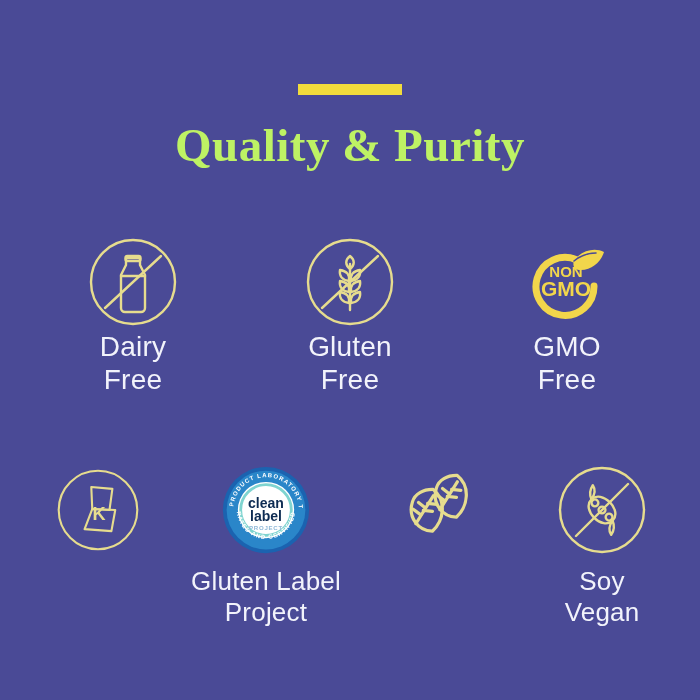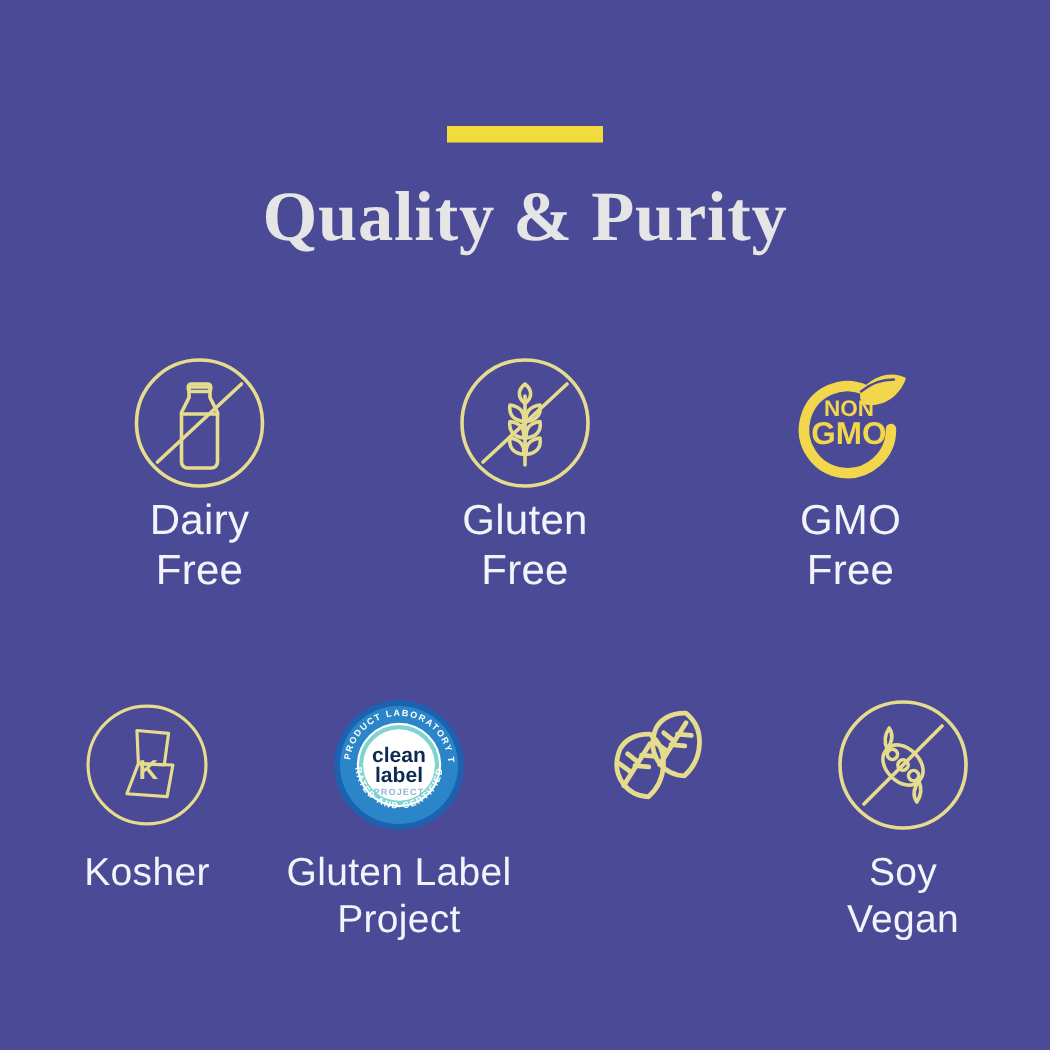--- a/index.html
+++ b/index.html
@@ -29,21 +29,21 @@
     width: 104px;
     height: 11px;
     background: #f2dc3c;
   }
   .page-title {
     position: absolute;
     left: 0;
     right: 0;
     top: 120px;
     text-align: center;
-    color: #e5e5e5;
+    color: #bef264;
     font-family: "Liberation Serif", "DejaVu Serif", serif;
     font-weight: bold;
     font-size: 47px;
     letter-spacing: 0.5px;
     line-height: 1.1;
   }
 
   
   .row {
     position: absolute;
@@ -150,21 +150,20 @@
 
     <div class="badge">
       <div class="badge-icon">
         <svg width="92" height="92" viewBox="0 0 96 96" fill="none" stroke="#e6dc8e" stroke-width="2.2" stroke-linecap="round" stroke-linejoin="round">
           <circle cx="48" cy="48" r="41"></circle>
           <path d="M41 24 l22 2 l-3 22 l-18 -1 z"></path>
           <path d="M42 47 l24 1 l-4 22 l-28 -2 z"></path>
           <text x="49" y="58" text-anchor="middle" stroke="none" fill="#e6dc8e" font-family="Liberation Sans, sans-serif" font-size="19" font-weight="bold">K</text>
         </svg>
       </div>
-      <div class="badge-label">Kosher</div>
     </div>
 
     <div class="badge">
       <div class="badge-icon">
         <svg width="90" height="90" viewBox="0 0 96 96">
           <defs>
             <path id="clpTop" d="M48 48 m-35 0 a35 35 0 0 1 70 0" fill="none"></path>
             <path id="clpBot" d="M48 48 m-31 0 a31 31 0 0 0 62 0" fill="none"></path>
           </defs>
           <circle cx="48" cy="48" r="46" fill="#1b63b0"></circle>

